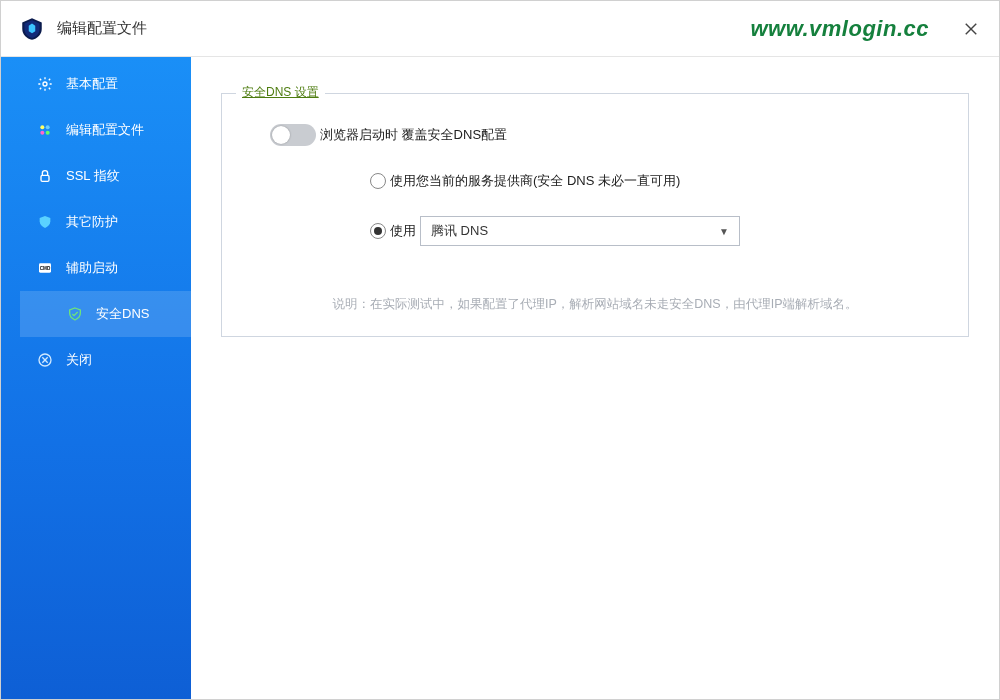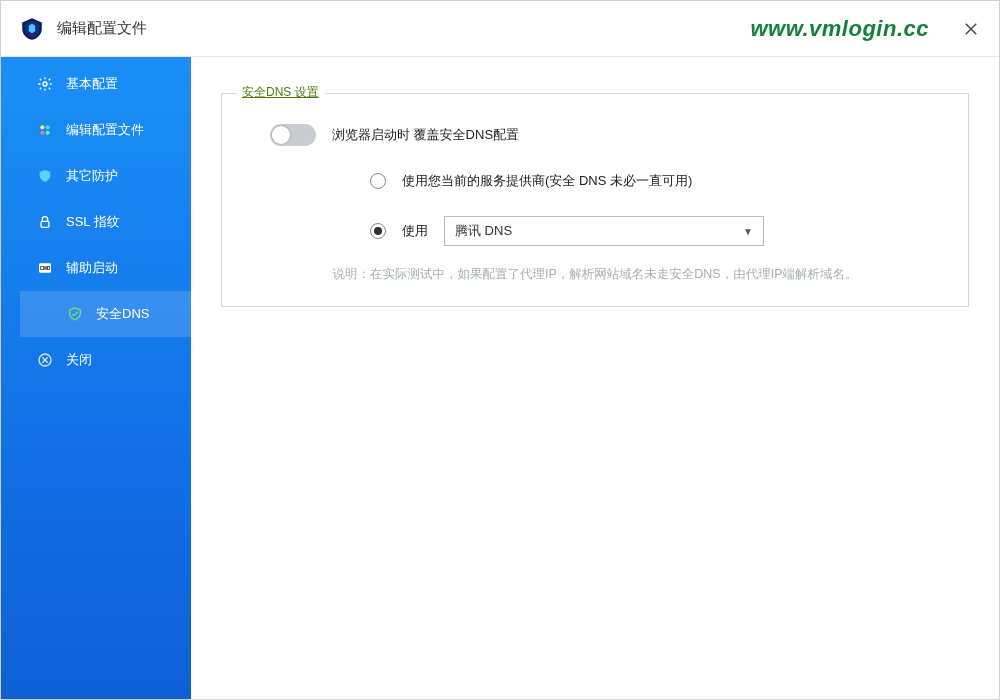--- a/index.html
+++ b/index.html
@@ -109,21 +109,21 @@
     left:14px;
     background:#fff;
     padding:0 6px;
     font-size:12px;
     color:#4d7c0f;
     text-decoration:underline;
   }
   .row{
     display:flex;
     align-items:center;
-    gap:16px;
+    gap:4px;
     margin-bottom:26px;
   }
   .row .label{
     font-size:13px;
     color:#222;
   }
   .indent1{ padding-left:70px; }
   .indent2{ padding-left:120px; }
   
   .toggle{
@@ -169,21 +169,21 @@
     cursor:pointer;
     background:#fff;
   }
   .select .arrow{
     font-size:10px;color:#555;
   }
   .note{
     font-size:12.5px;
     color:#a8adb5;
     text-align:center;
-    margin-top:18px;
+    margin-top:48px;
     line-height:1.6;
   }
 </style>
 </head>
 <body>
 
 <div class="app">
 
   <div class="titlebar">
     <span class="logo">
@@ -227,34 +227,34 @@
               <circle cx="16" cy="16" r="3" fill="#6f6"></circle>
             </svg>
         </span>
         <span>编辑配置文件</span>
       </div>
 
 
       <div class="sidebar-item">
         <span class="icon">
           <svg viewBox="0 0 24 24" width="16" height="16">
-              <path d="M12 3l8 3v5c0 5-3.5 8-8 10-4.5-2-8-5-8-10V6z" fill="#5ad1ff"></path>
-            </svg>
-        </span>
-        <span>其它防护</span>
-      </div>
-
-      <div class="sidebar-item">
-        <span class="icon">
-          <svg viewBox="0 0 24 24" width="16" height="16">
               <rect x="6" y="11" width="12" height="9" rx="2" fill="none" stroke="#fff" stroke-width="2"></rect>
               <path d="M8 11 V8 a4 4 0 0 1 8 0 v3" fill="none" stroke="#fff" stroke-width="2"></path>
             </svg>
         </span>
         <span>SSL 指纹</span>
+      </div>
+
+      <div class="sidebar-item">
+        <span class="icon">
+          <svg viewBox="0 0 24 24" width="16" height="16">
+              <path d="M12 3l8 3v5c0 5-3.5 8-8 10-4.5-2-8-5-8-10V6z" fill="#5ad1ff"></path>
+            </svg>
+        </span>
+        <span>其它防护</span>
       </div>
 
 
       <div class="sidebar-item">
         <span class="icon">
           <svg viewBox="0 0 24 24" width="16" height="16">
               <rect x="3" y="5" width="18" height="14" rx="2" fill="#fff"></rect>
               <text x="12" y="15" text-anchor="middle" font-size="7" fill="#000" font-weight="700">CMD</text>
             </svg>
         </span>

